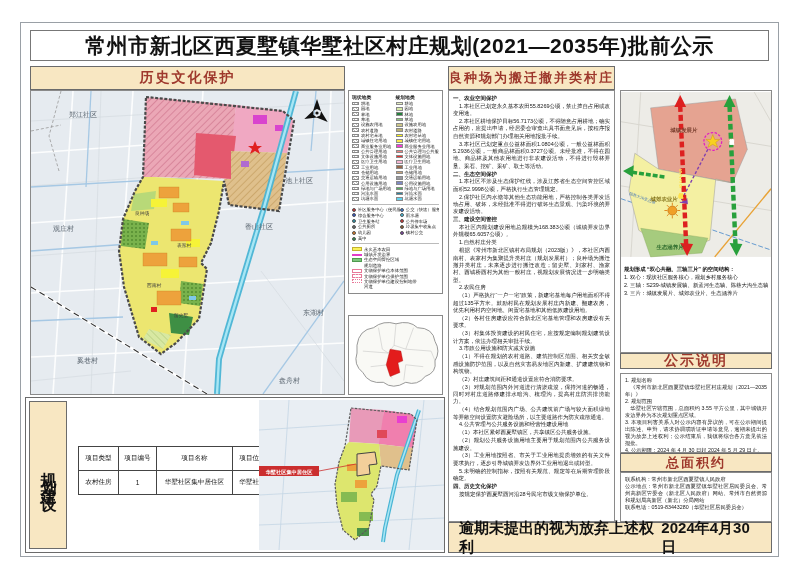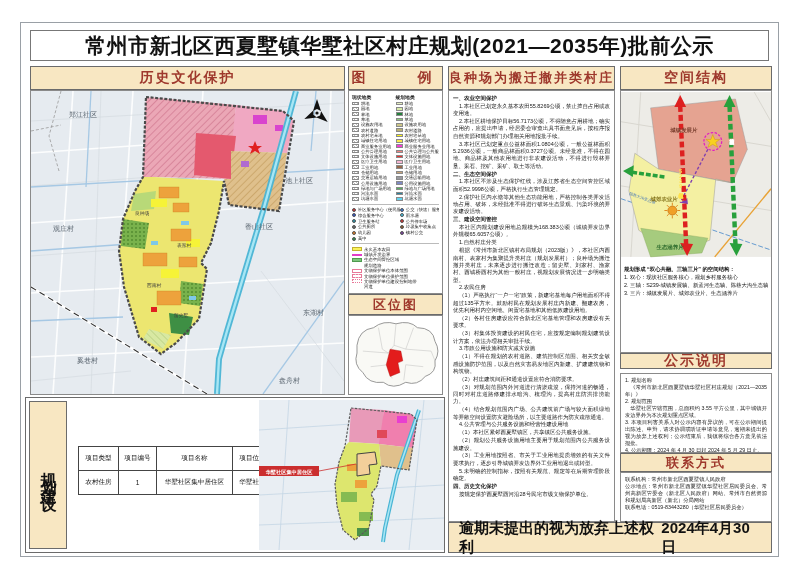--- a/index.html
+++ b/index.html
@@ -188,21 +188,20 @@
       </g>
       <g font-size="4.8" fill="#3c3c3c">
         <text x="104" y="124">良种场</text>
         <text x="146" y="156">表家村</text>
         <text x="116" y="196">西南村</text>
         <text x="143" y="226">留史墅</text>
       </g>
     </svg>
   </div>
 
-  <div class="hdr" style="left:348px; top:66px; width:95px; height:24px; font-size:14px; letter-spacing:8px;">图　　例</div>
   <div class="box legend-body" style="left:348px; top:90px; width:95px; height:204px; border-color:#8a8a8a;">
     <div class="leg-cols">
       <div class="leg-col">
         <div class="leg-col-h">现状地类</div>
         <div>
 
             <div class="leg-row">
               <span class="sw hatch"></span>
               <span>耕地</span>
             </div>
@@ -491,21 +490,20 @@
           <span class="ovsw ov7"></span>
           <span>文物保护单位建设控制地带</span>
         </div>
       <div class="ov-row">
           <span class="ovsw ov8"></span>
           <span>河道</span>
         </div>
     </div>
   </div>
 
-  <div class="hdr" style="left:348px; top:294px; width:95px; height:21px; font-size:13px;">区位图</div>
   <div class="box" style="left:348px; top:315px; width:95px; height:80px; border-color:#8a8a8a;">
     <svg width="93" height="78" viewBox="0 0 95 80">
       <rect width="95" height="80" fill="#ffffff"></rect>
       <path d="M8,30 Q10,14 25,12 Q35,4 48,8 Q62,4 70,12 Q86,12 88,26 Q94,36 88,46 Q90,58 78,62 Q70,72 58,68 Q45,76 35,68 Q20,70 14,58 Q4,50 8,38 Z" fill="#f9f9f5" stroke="#8a8a8a" stroke-width="0.9"></path>
       <g stroke="#b5b5b5" stroke-width="0.45" fill="none">
         <path d="M30,12 L34,34"></path>
           <path d="M48,8 L46,30"></path>
           <path d="M66,12 L58,34"></path>
         <path d="M14,36 L40,38"></path>
           <path d="M40,38 L46,30"></path>
@@ -573,21 +571,20 @@
 
       <div class="para">（3）工业用地按照省、市关于工业用地提质增效的有关文件要求执行，逐步引导城镇开发边界外工业用地退出或转型。</div>
 
       <div class="para">5.未明确的控制指标，按照有关规范、规定等在后期管理阶段确定。</div>
 
       <div class="para h">四、历史文化保护</div>
 
       <div class="para">按规定保护西夏墅西河沿28号民宅市级文物保护单位。</div>
     </div>
 
-  <div class="hdr" style="left:620px; top:66px; width:152px; height:24px; font-size:14px;">空间结构</div>
   <div class="box" style="left:620px; top:90px; width:152px; height:263px; border-color:#8a8a8a;">
     <svg width="150" height="167" viewBox="0 0 152 167">
       <rect width="152" height="167" fill="#edece7"></rect>
       <g stroke="#d8d6cf" stroke-width="1">
         <line x1="0" y1="30" x2="152" y2="55"></line>
           <line x1="0" y1="95" x2="152" y2="120"></line>
         <line x1="20" y1="0" x2="10" y2="167"></line>
           <line x1="135" y1="0" x2="152" y2="30"></line>
           <line x1="60" y1="0" x2="50" y2="40"></line>
       </g>
@@ -655,21 +652,21 @@
 
       <div class="para">2. 规划范围</div>
 
       <div class="para i">华墅社区管辖范围，总面积约 3.55 平方公里，其中城镇开发边界外为本次规划重点区域。</div>
 
       <div class="para">3. 本项目利害关系人对公示内容有异议的，可在公示期间提出陈述、申辩，请求协调或听证申请等意见，逾期未提出的视为放弃上述权利；公示结束后，我镇将综合各方意见依法报批。</div>
 
       <div class="para">4. 公示期限：2024 年 4 月 30 日起 2024 年 5 月 29 日止。</div>
     </div>
 
-  <div class="hdr" style="left:620px; top:453px; width:152px; height:19px; font-size:13px;">联系方式</div>
+  <div class="hdr" style="left:620px; top:453px; width:152px; height:19px; font-size:13px;">总面积约</div>
   <div class="box small-body" style="left:620px; top:472px; width:152px; height:50px; border-color:#8a8a8a;">
 
       <div class="para">联系机构：常州市新北区西夏墅镇人民政府</div>
 
       <div class="para">公示地点：常州市新北区西夏墅镇华墅社区居民委员会、常州高新区管委会（新北区人民政府）网站、常州市自然资源和规划局高新区（新北）分局网站</div>
 
       <div class="para">联系电话：0519-83443280（华墅社区居民委员会）</div>
     </div>
 
   <div class="box" style="left:25px; top:397px; width:420px; height:156px; border-color:#6b6b6b;">

